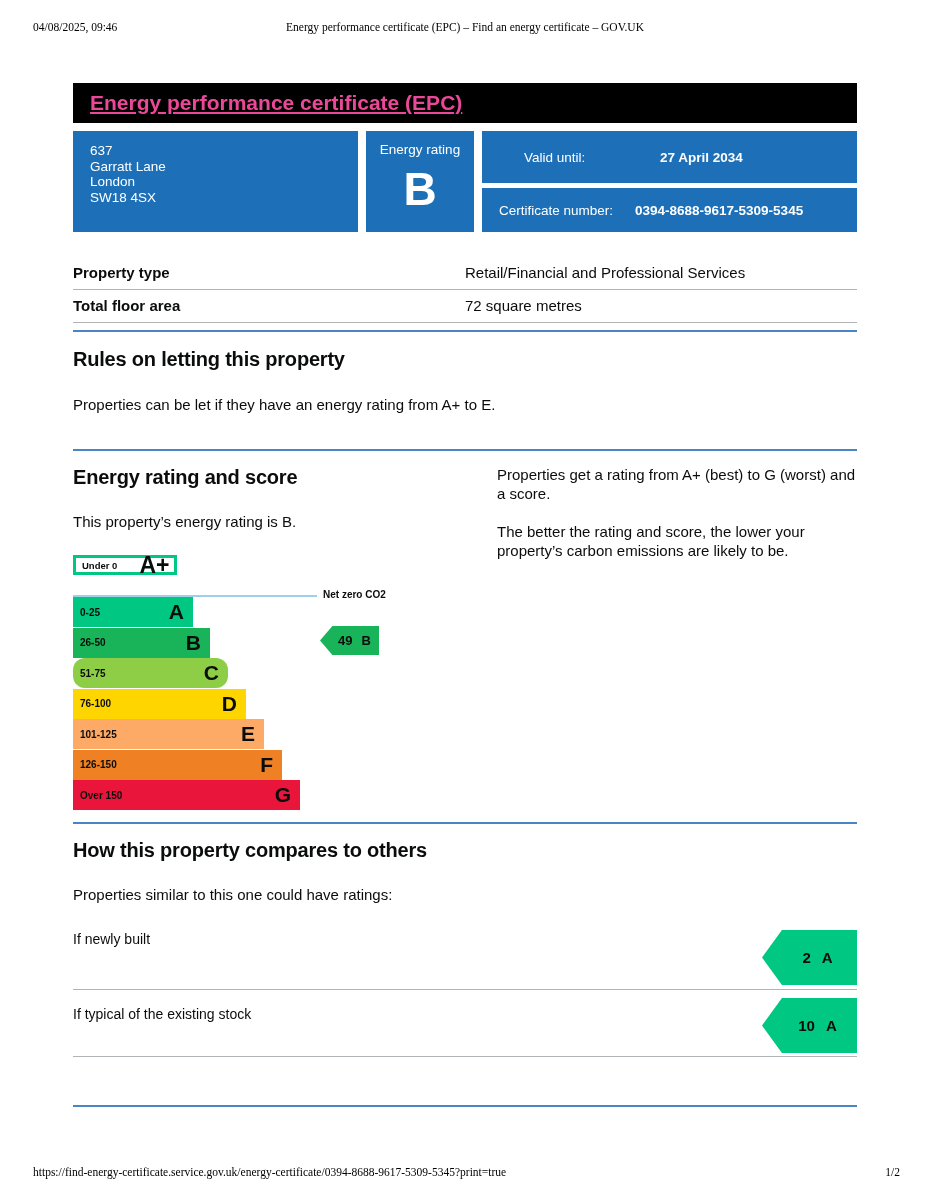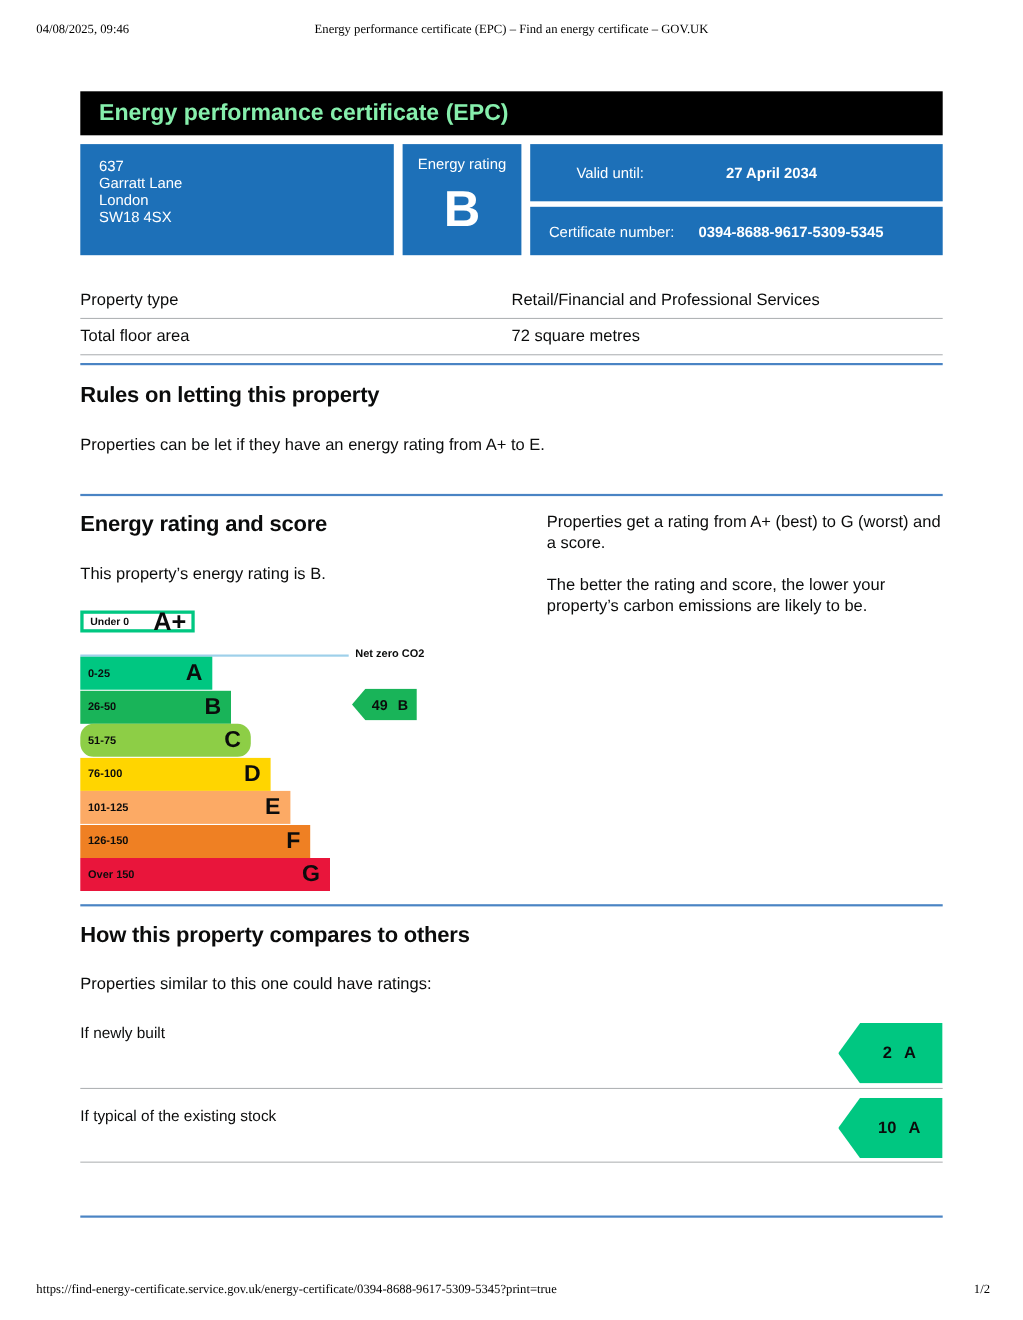--- a/index.html
+++ b/index.html
@@ -11,39 +11,39 @@
   .ph-date, .ph-title, .pf-url, .pf-page {
     position:absolute; font-family:"Liberation Serif", serif; font-size:11.5px; color:#000;
   }
   .ph-date { left:33px; top:21px; }
   .ph-title { left:0; right:0; top:21px; text-align:center; }
   .pf-url { left:33px; top:1166px; }
   .pf-page { right:30px; top:1166px; }
 
   
   .banner { position:absolute; left:73px; top:83px; width:784px; height:40px; background:#000; }
-  .banner h1 { color:#86efac; font-size:21px; font-weight:bold; line-height:40px; padding-left:17px; }
+  .banner h1 { color:#ec4899; font-size:21px; font-weight:bold; line-height:40px; padding-left:17px;text-decoration:underline; }
 
   
   .summary { position:absolute; left:73px; top:131px; width:784px; height:101px; display:flex; gap:8px; }
   .bluebox { background:#1d70b8; color:#fff; }
   .addr { width:285px; padding:12px 17px; font-size:13.5px; line-height:15.5px; }
   .ratingbox { width:108px; text-align:center; padding-top:11px; }
   .ratingbox .rlabel { font-size:13.5px; }
   .ratingbox .rletter { font-size:46px; font-weight:bold; line-height:52px; margin-top:6px; }
   .sumright { flex:1; display:flex; flex-direction:column; gap:5px; }
   .sumrow { flex:1; display:flex; align-items:center; padding:0 17px; font-size:13.5px; }
   .sumrow .slabel { flex:0 0 136px; }
   .sumrow .svalue { font-weight:bold; }
   .sumrow.top { flex:0 0 52px;padding-left:42px; }
 
   
   .details { position:absolute; left:73px; top:257px; width:784px; }
   .drow { display:flex; padding:7px 0 8px 0; border-bottom:1px solid #b1b4b6; font-size:15px; }
-  .drow .dlabel { flex:0 0 50%; }
+  .drow .dlabel { flex:0 0 50%;font-weight:bold; }
 
   
   .rule { position:absolute; left:73px; width:784px; height:2px; background:#4a84c4; }
   .rule1 { top:330px; } .rule2 { top:449px; } .rule3 { top:822px; } .rule4 { top:1105px; }
 
   .h2 { position:absolute; left:73px; font-size:20px; font-weight:bold; letter-spacing:-0.2px; }
   .p15 { position:absolute; left:73px; font-size:15px; line-height:18.5px; }
 
   .rules-heading { top:348px; }
   .rules-body { top:396px; }

